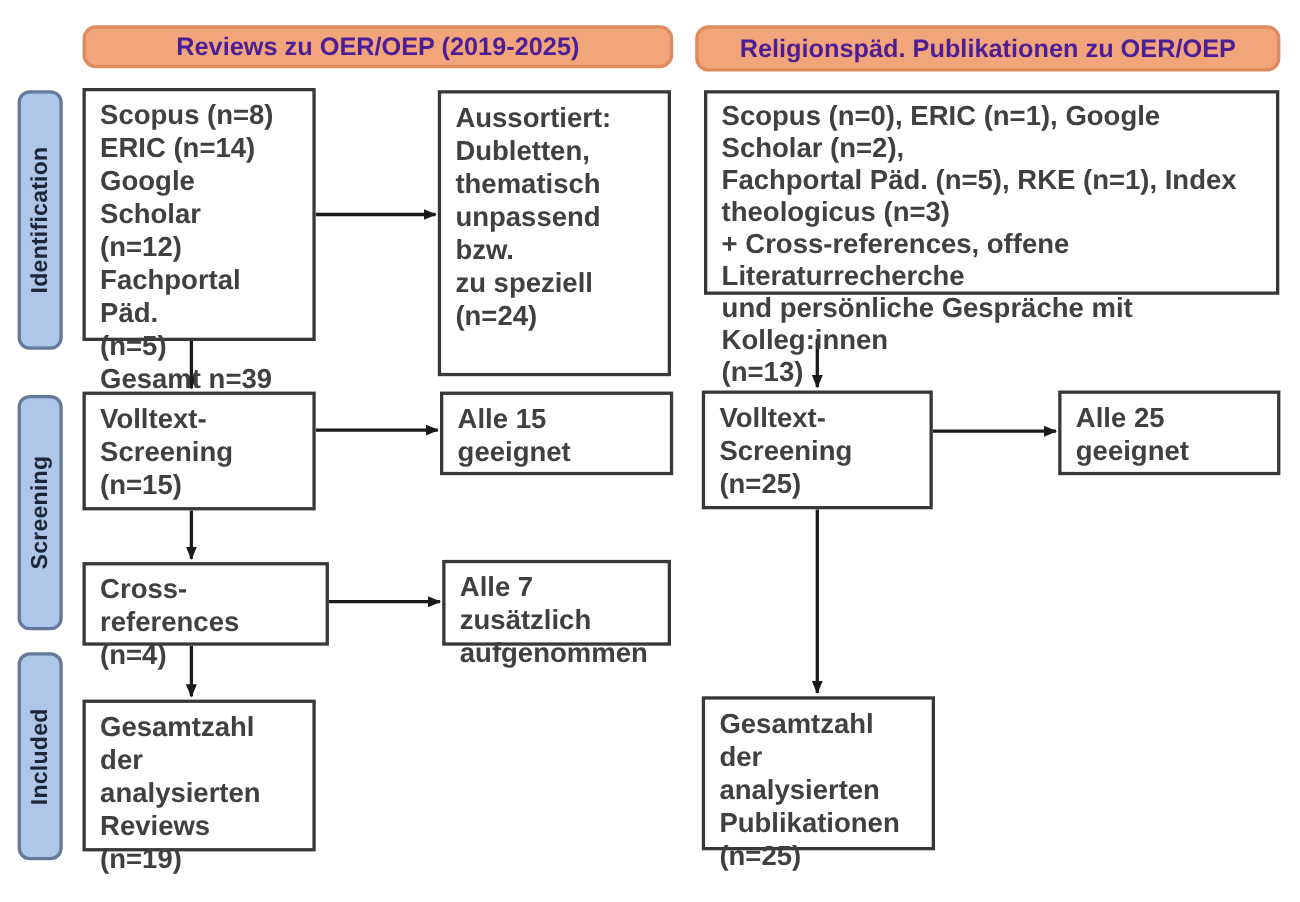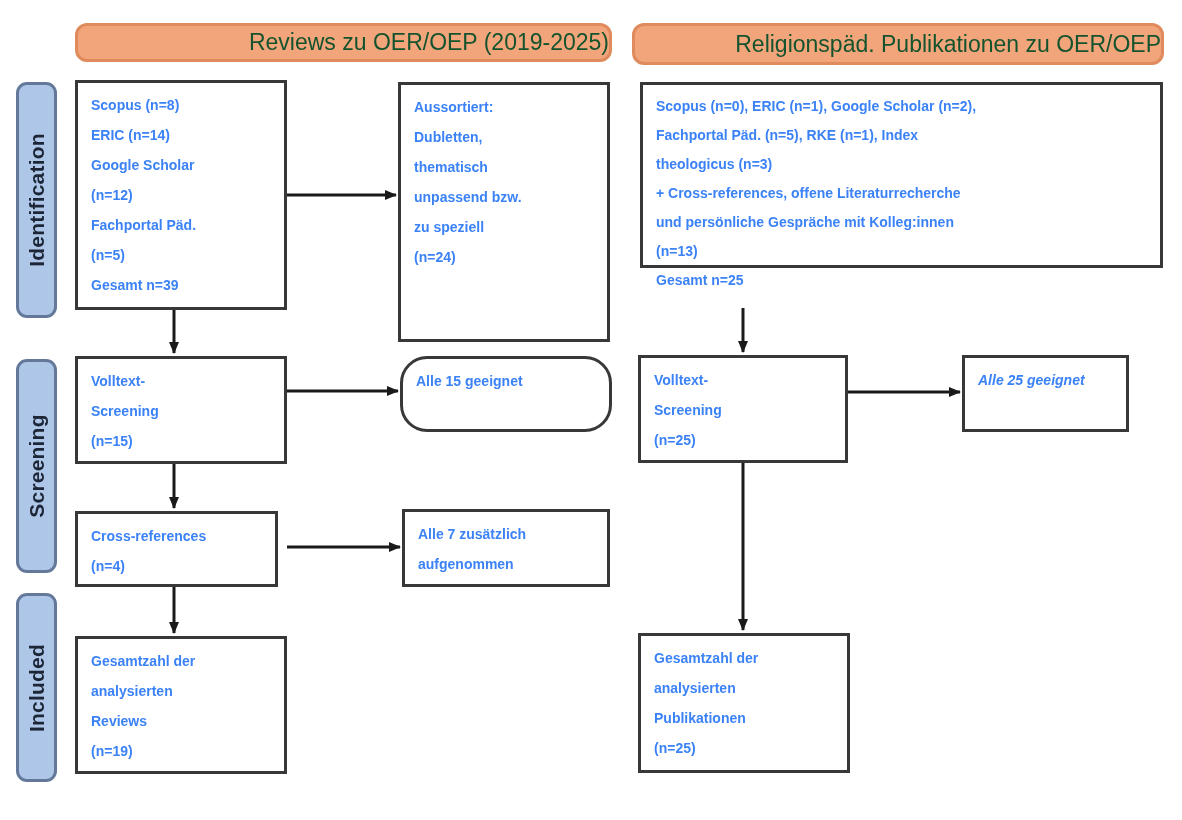--- a/index.html
+++ b/index.html
@@ -9,26 +9,26 @@
     height: 820px;
     background: #ffffff;
     font-family: "Liberation Sans", "DejaVu Sans", sans-serif;
     overflow: hidden;
   }
   .hdr {
     position: absolute;
     background: #f2a57a;
     border: 3px solid #e08b5e;
     border-radius: 12px;
-    color: #14532d;
-    font-weight: normal;
+    color: #4c1d95;
+    font-weight: bold;
     font-size: 23px;
     display: flex;
     align-items: center;
-    justify-content: flex-end;
+    justify-content: center;
     z-index: 2;
     box-sizing: border-box;
   }
   .stage {
     position: absolute;
     background: #aec7e8;
     border: 3px solid #64799a;
     border-radius: 11px;
     display: flex;
     align-items: center;
@@ -42,22 +42,22 @@
     font-weight: bold;
     font-size: 21px;
     color: #1c2636;
     letter-spacing: 0.2px;
   }
   .box {
     position: absolute;
     background: #ffffff;
     border: 3px solid #383838;
     box-sizing: border-box;
-    color: #3b82f6;
-    font-size: 14px;
+    color: #404040;
+    font-size: 25px;
     font-weight: 600;
     line-height: 30px;
     padding: 7px 12px 0 13px;
     white-space: pre-line;
     z-index: 2;
   }
   .box.tight { line-height: 29px; }
   #arrows {
     position: absolute;
     left: 0; top: 0;
@@ -116,23 +116,23 @@
 Dubletten,
 thematisch
 unpassend bzw.
 zu speziell
 (n=24)</div>
 
   <div class="box" style="left:75px; top:356px; width:212px; height:108px;">Volltext-
 Screening
 (n=15)</div>
 
-  <div class="box" style="left:400px; top:356px; width:212px; height:76px;border-radius:27px;">Alle 15 geeignet</div>
+  <div class="box" style="left:400px; top:356px; width:212px; height:76px;">Alle 15 geeignet</div>
 
-  <div class="box" style="left:75px; top:511px; width:203px; height:76px;">Cross-references
+  <div class="box" style="left:75px; top:511px; width:224px; height:76px;">Cross-references
 (n=4)</div>
 
   <div class="box" style="left:402px; top:509px; width:208px; height:78px;">Alle 7 zusätzlich
 aufgenommen</div>
 
   <div class="box" style="left:75px; top:636px; width:212px; height:138px;">Gesamtzahl der
 analysierten
 Reviews
 (n=19)</div>
 
@@ -141,20 +141,20 @@
 theologicus (n=3)
 + Cross-references, offene Literaturrecherche
 und persönliche Gespräche mit Kolleg:innen
 (n=13)
 Gesamt n=25</div>
 
   <div class="box" style="left:638px; top:355px; width:210px; height:108px;">Volltext-
 Screening
 (n=25)</div>
 
-  <div class="box" style="left:962px; top:355px; width:167px; height:77px;font-style:italic;">Alle 25 geeignet</div>
+  <div class="box" style="left:962px; top:355px; width:202px; height:77px;">Alle 25 geeignet</div>
 
   <div class="box" style="left:638px; top:633px; width:212px; height:140px;">Gesamtzahl der
 analysierten
 Publikationen
 (n=25)</div>
 
 </div>
 
 </body></html>

